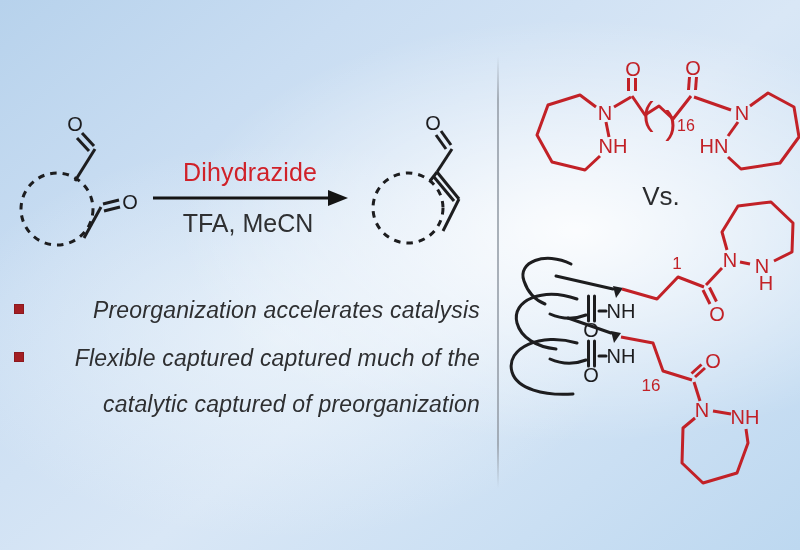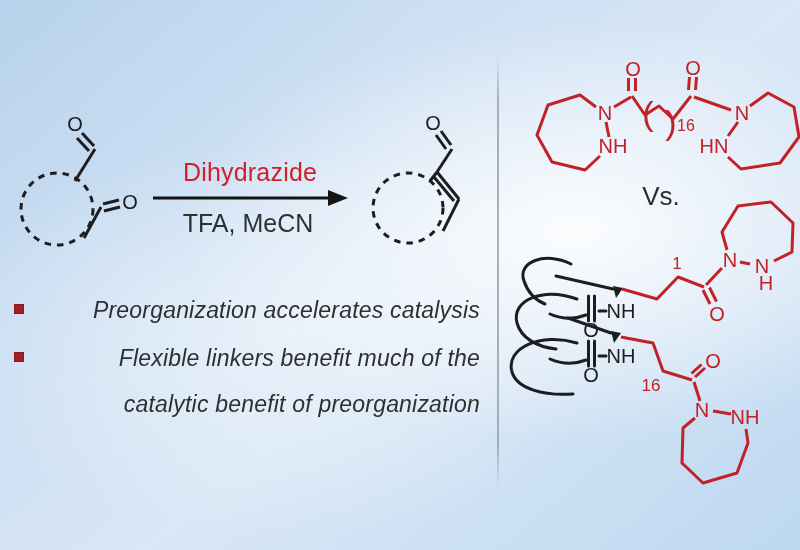--- a/index.html
+++ b/index.html
@@ -172,19 +172,19 @@
   <div>
     <div>
       <span class="bullet-square" style="top:304px"></span>
       <div class="bullet-text" style="top:287px">
         <span>Preorganization accelerates catalysis</span>
       </div>
     </div>
     <div>
       <span class="bullet-square" style="top:352px"></span>
       <div class="bullet-text" style="top:335px">
-        <span>Flexible linkers benefit much of the</span><br>
-        <span>catalytic benefit of preorganization</span>
+        <span>Flexible captured captured much of the</span><br>
+        <span>catalytic captured of preorganization</span>
       </div>
     </div>
   </div>
 
 </div>
 
 </body></html>

